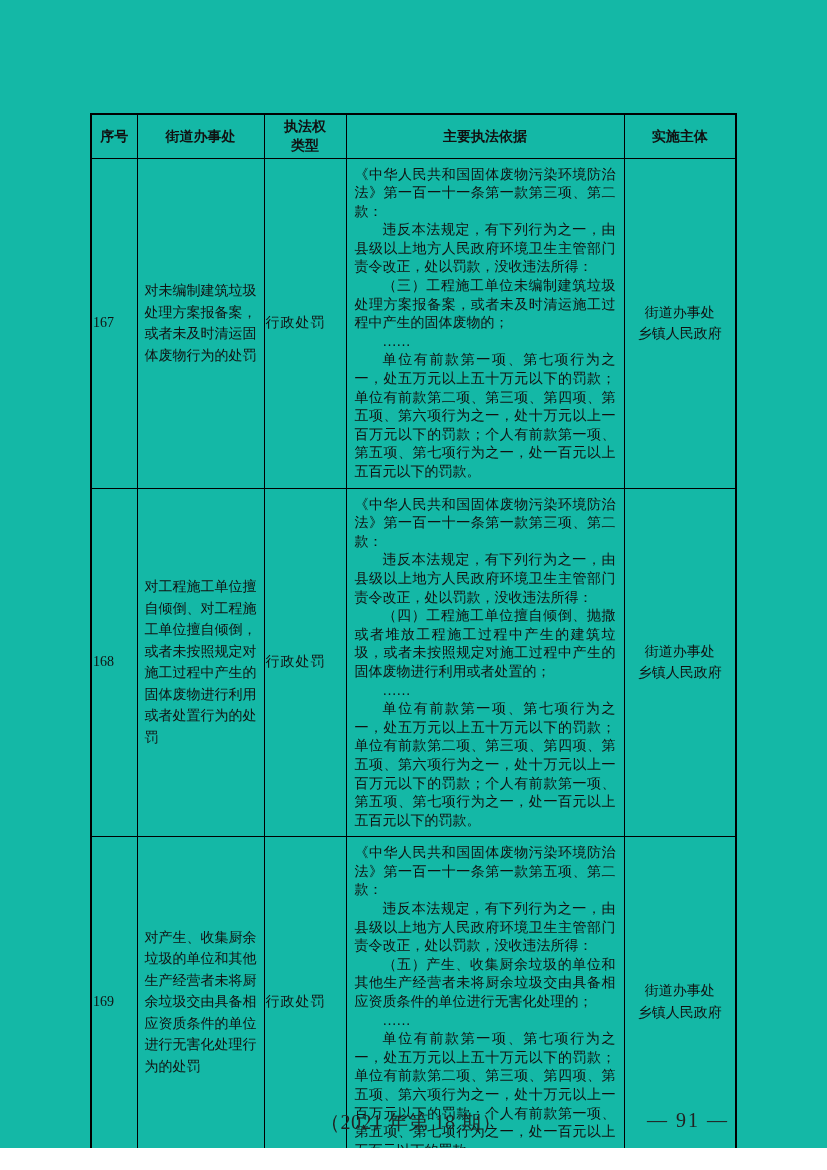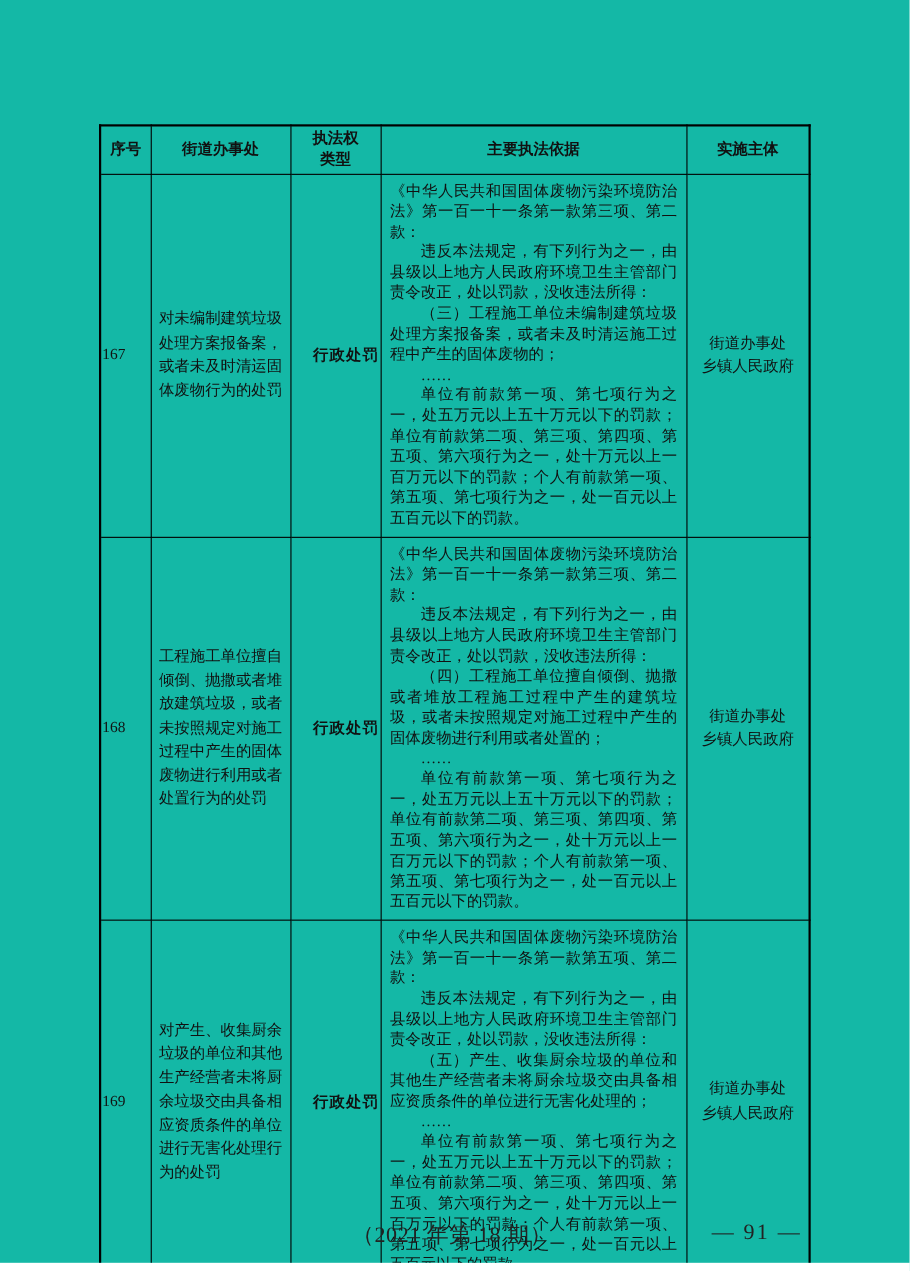--- a/index.html
+++ b/index.html
@@ -55,24 +55,23 @@
     vertical-align: middle;
   }
   td.c-name {
     vertical-align: middle;
     padding: 4px 7px;
     text-align: justify;
     line-height: 21.5px;
     margin-left: 29px;
   }
   td.c-type {
-    text-align: right;
+    text-align: left;
     vertical-align: middle;
     letter-spacing: 1px;
-    font-weight: bold;
   }
   td.c-basis {
     vertical-align: top;
     padding: 7px 8px 6px 8px;
     font-size: 13.5px;
     line-height: 18.6px;
     text-align: justify;
   }
   td.c-basis p {
     margin: 0;
@@ -146,21 +145,21 @@
           <p class="ind">（三）工程施工单位未编制建筑垃圾处理方案报备案，或者未及时清运施工过程中产生的固体废物的；</p>
           <p class="ind">……</p>
           <p class="ind">单位有前款第一项、第七项行为之一，处五万元以上五十万元以下的罚款；单位有前款第二项、第三项、第四项、第五项、第六项行为之一，处十万元以上一百万元以下的罚款；个人有前款第一项、第五项、第七项行为之一，处一百元以上五百元以下的罚款。</p>
         </td>
         <td class="c-subject">街道办事处
 乡镇人民政府</td>
       </tr>
 
       <tr class="row-1">
         <td class="c-index">168</td>
-        <td class="c-name">工程施工单位擅自倾倒、抛撒或者堆放建筑垃圾，或者未按照规定对施工过程中产生的固体废物进行利用或者处置行为的处罚</td>
+        <td class="c-name">对工程施工单位擅自倾倒、对工程施工单位擅自倾倒，或者未按照规定对施工过程中产生的固体废物进行利用或者处置行为的处罚</td>
         <td class="c-type">行政处罚</td>
         <td class="c-basis">
           <p>《中华人民共和国固体废物污染环境防治法》第一百一十一条第一款第三项、第二款：</p>
           <p class="ind">违反本法规定，有下列行为之一，由县级以上地方人民政府环境卫生主管部门责令改正，处以罚款，没收违法所得：</p>
           <p class="ind">（四）工程施工单位擅自倾倒、抛撒或者堆放工程施工过程中产生的建筑垃圾，或者未按照规定对施工过程中产生的固体废物进行利用或者处置的；</p>
           <p class="ind">……</p>
           <p class="ind">单位有前款第一项、第七项行为之一，处五万元以上五十万元以下的罚款；单位有前款第二项、第三项、第四项、第五项、第六项行为之一，处十万元以上一百万元以下的罚款；个人有前款第一项、第五项、第七项行为之一，处一百元以上五百元以下的罚款。</p>
         </td>
         <td class="c-subject">街道办事处
 乡镇人民政府</td>

